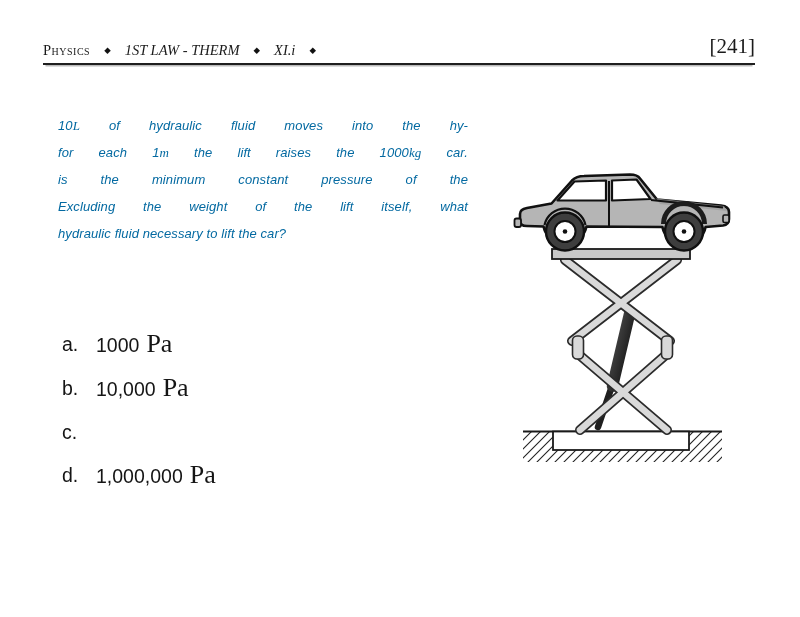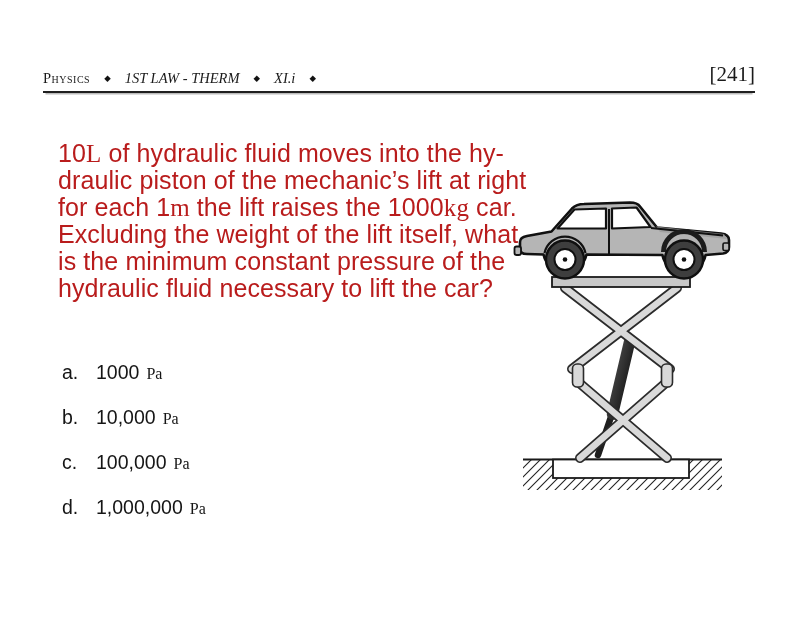--- a/index.html
+++ b/index.html
@@ -1,41 +1,41 @@
 <!DOCTYPE html>
 <html><head>
 <meta charset="utf-8">
 <style>
   html,body{margin:0;padding:0;background:#fff;}
   #page{position:relative;width:800px;height:514px;background:#ffffff;overflow:hidden;
-        font-family:"Liberation Sans",sans-serif;color:#1a1a1a;margin-top:28px;}
+        font-family:"Liberation Sans",sans-serif;color:#1a1a1a;}
 
   
   .hdr{position:absolute;left:43px;top:36px;width:712px;height:29px;
        display:flex;align-items:flex-end;justify-content:space-between;
        border-bottom:2px solid #1f1f1f;box-shadow:0 4px 0 -2.5px rgba(60,60,60,.35);
        font-family:"Liberation Serif",serif;font-size:14.5px;padding-bottom:4px;box-sizing:border-box;}
   .hdr-left{display:flex;align-items:baseline;}
   .hdr .subject{font-variant:small-caps;letter-spacing:.5px;}
   .hdr .ital{font-style:italic;}
   .hdr .diamond{font-size:8.5px;color:#111;margin:0 14px;position:relative;top:-2px;font-style:normal;}
   .hdr .pageno{font-size:21px;}
 
   
   .question{position:absolute;left:58px;top:112px;width:410px;
-            font-size:25px;line-height:27px;letter-spacing:.1px;color:#b91c1c;}
+            font-size:13px;line-height:27px;letter-spacing:.1px;color:#0369a1;font-style:italic;}
   .qline{text-align:justify;text-align-last:justify;white-space:nowrap;}
   .qline.qlast{text-align-last:left;}
   .u{font-family:"Liberation Serif",serif;}
 
   
   .choices{position:absolute;left:62px;top:331px;font-size:19.5px;line-height:26px;color:#151515;}
   .choice{display:flex;margin-bottom:17px;cursor:default;}
   .cl{width:34px;flex:0 0 34px;}
-  .cv .u{margin-left:7px;font-size:16px;}
+  .cv .u{margin-left:7px;font-size:26px;}
 
   
   .figure{position:absolute;left:505px;top:165px;width:235px;height:305px;}
 </style>
 </head>
 <body>
 
 <div id="page">
 
   <div class="hdr">
@@ -45,39 +45,37 @@
         <span class="ital">1ST LAW - THERM</span>
         <span class="diamond">◆</span>
         <span class="ital">XI.i</span>
         <span class="diamond">◆</span>
       </div>
     <div class="pageno">[241]</div>
   </div>
 
   <div class="question">
     <div class="qline"><span>10</span><span class="u">L</span><span> of hydraulic fluid moves into the hy-</span></div>
-    <div class="qline"><span>draulic piston of the mechanic’s lift at right</span></div>
     <div class="qline"><span>for each 1</span><span class="u">m</span><span> the lift raises the 1000</span><span class="u">kg</span><span> car.</span></div>
+    <div class="qline"><span>is the minimum constant pressure of the</span></div>
     <div class="qline"><span>Excluding the weight of the lift itself, what</span></div>
-    <div class="qline"><span>is the minimum constant pressure of the</span></div>
     <div class="qline qlast"><span>hydraulic fluid necessary to lift the car?</span></div>
   </div>
 
   <div class="choices">
     <div class="choice">
         <span class="cl">a.</span>
         <span class="cv"><span>1000</span><span class="u">Pa</span></span>
       </div>
     <div class="choice">
         <span class="cl">b.</span>
         <span class="cv"><span>10,000</span><span class="u">Pa</span></span>
       </div>
     <div class="choice">
         <span class="cl">c.</span>
-        <span class="cv"><span>100,000</span><span class="u">Pa</span></span>
       </div>
     <div class="choice">
         <span class="cl">d.</span>
         <span class="cv"><span>1,000,000</span><span class="u">Pa</span></span>
       </div>
   </div>
 
   <svg class="figure" viewBox="505 165 235 305" xmlns="http://www.w3.org/2000/svg">
     <defs>
       <pattern id="hatch" patternUnits="userSpaceOnUse" width="9" height="9">

